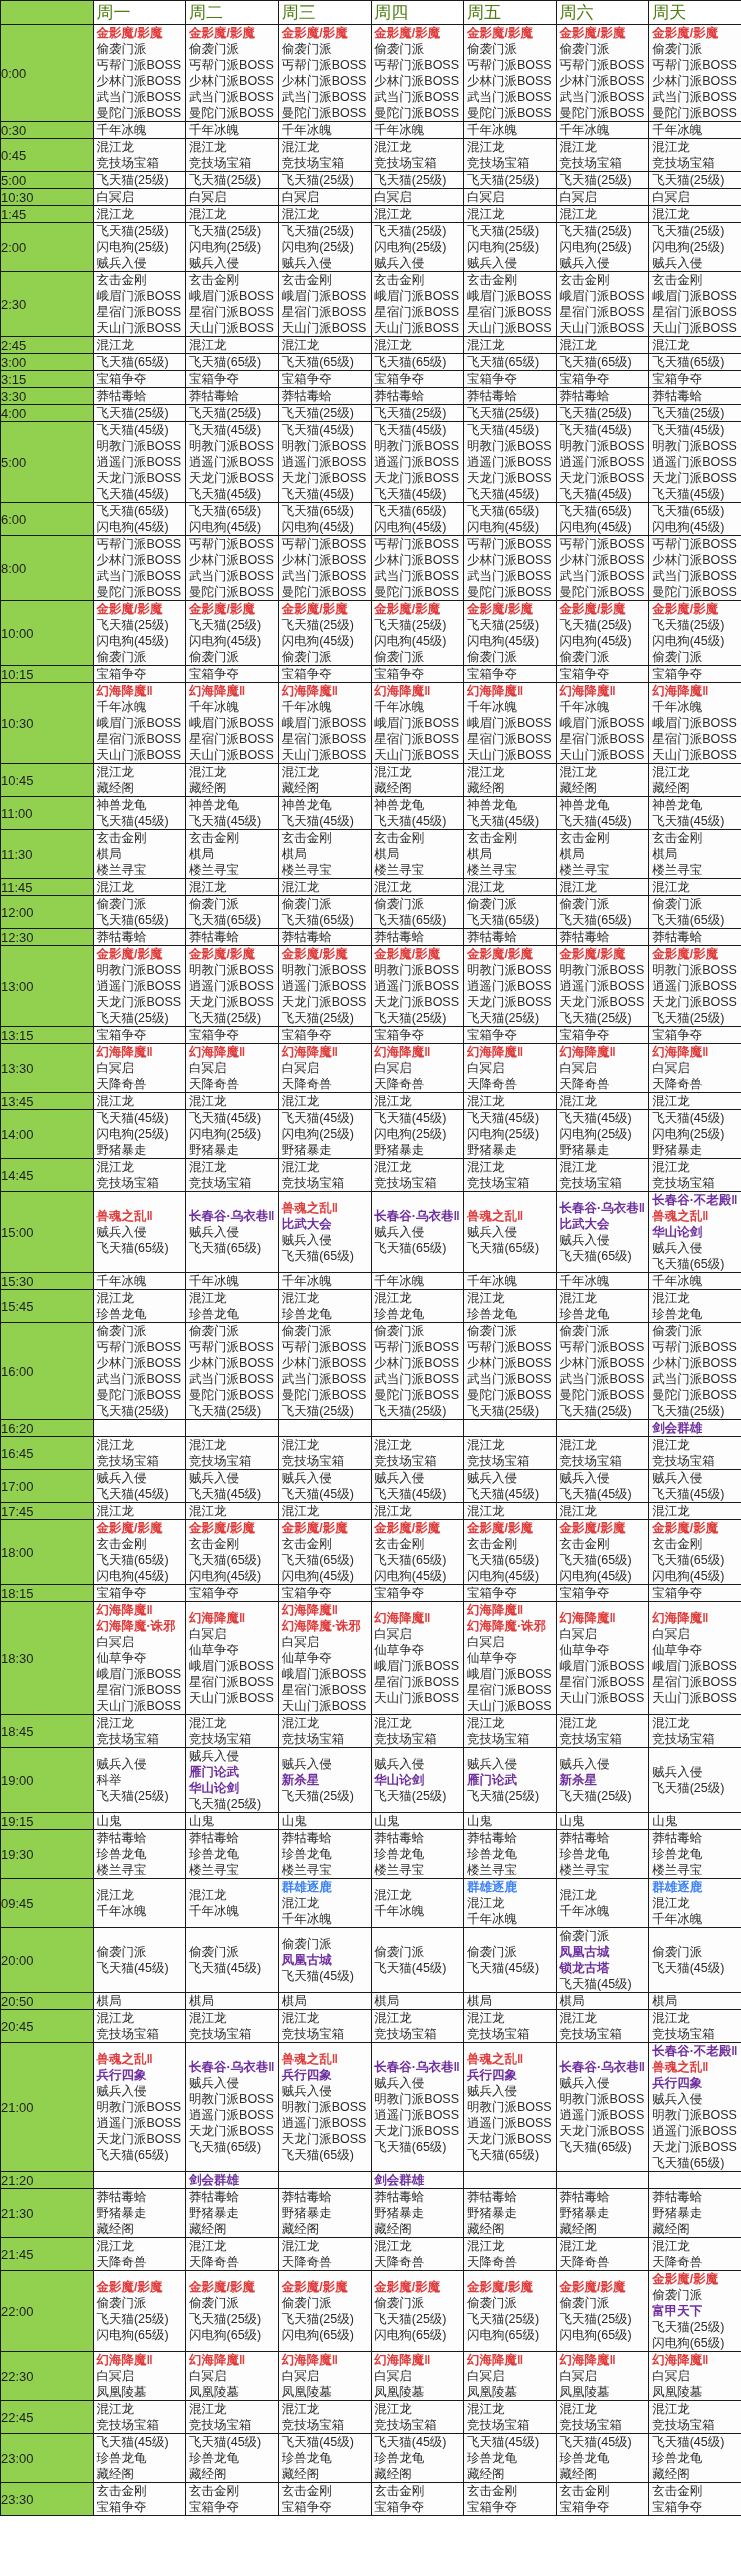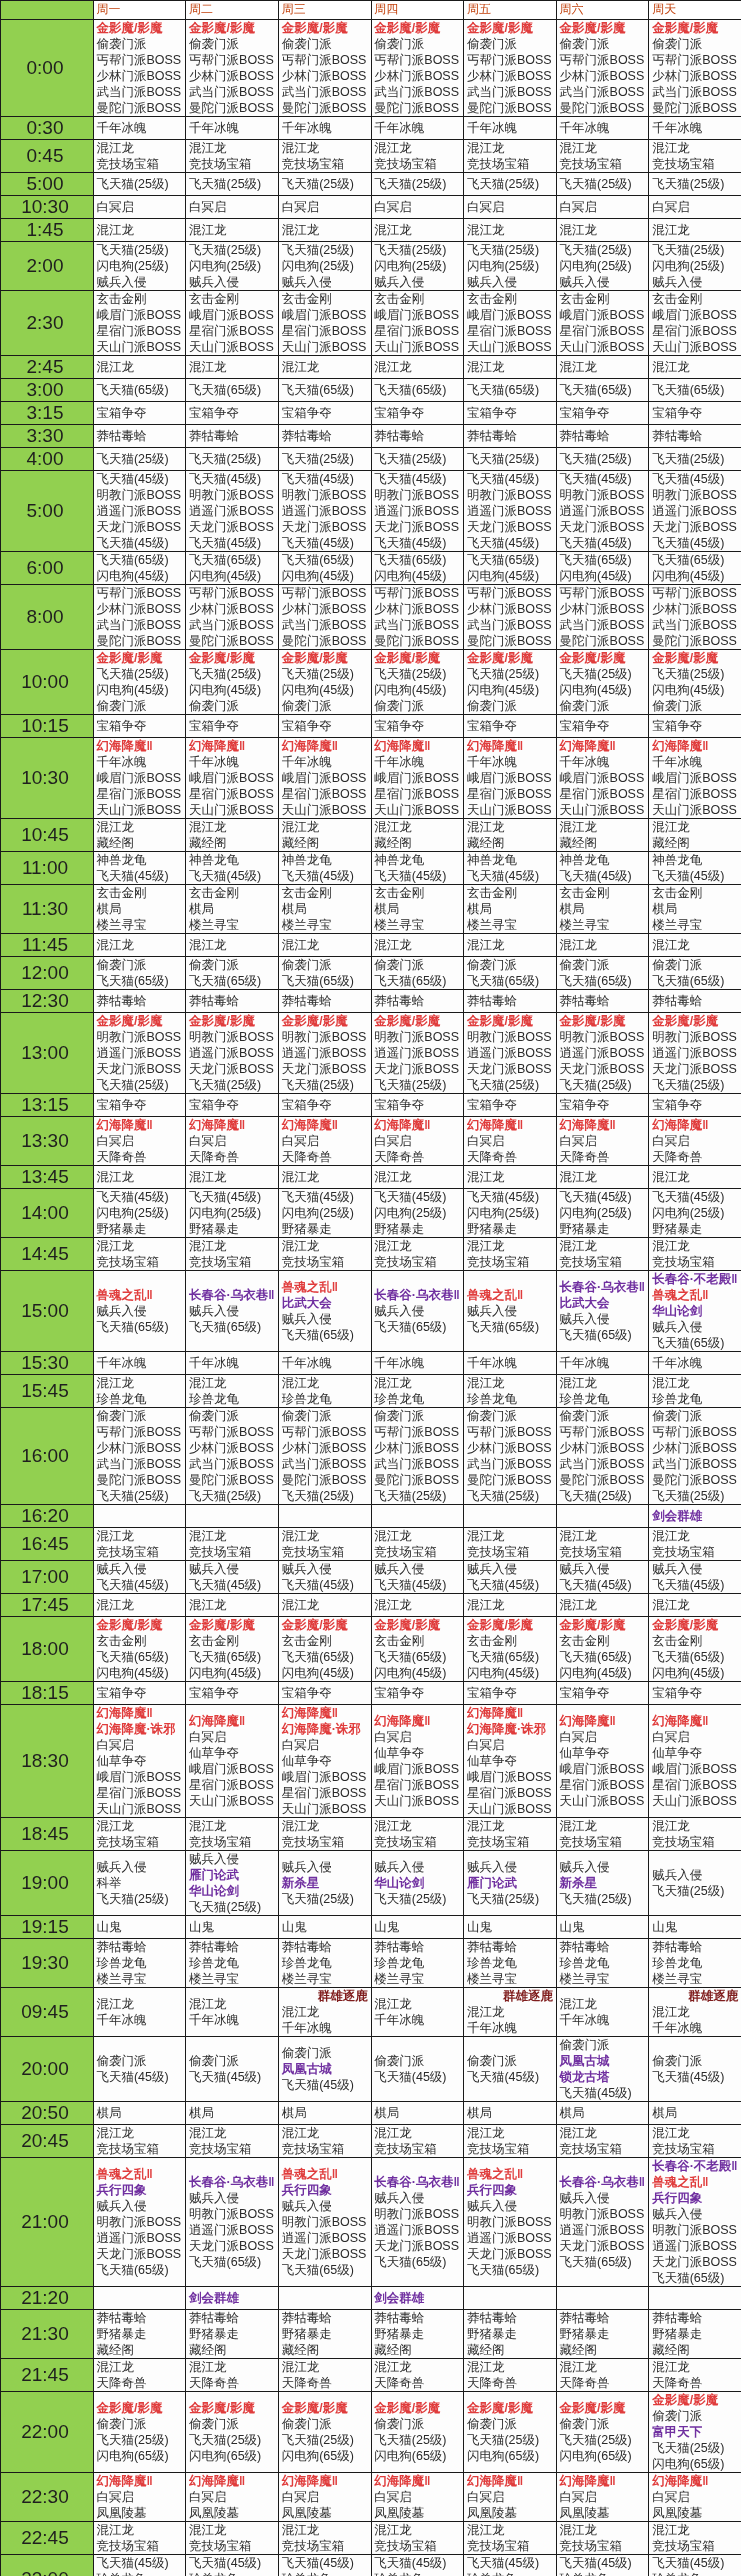--- a/index.html
+++ b/index.html
@@ -1,26 +1,26 @@
 <!DOCTYPE html>
 <html style="font-size:15px"><head>
 <meta charset="utf-8">
 <style>
   html,body{margin:0;padding:0;background:#fff;}
   body{width:742px;font-family:"Liberation Sans","DejaVu Sans",sans-serif;}
   table{border-collapse:collapse;table-layout:fixed;width:742px;}
   td,th{border:0.9px solid #1a1a1a;vertical-align:middle;overflow:hidden;}
   th.corner,td.time{background:#92d050;}
-  td.time{width:61px;text-align:center;padding:0 3.7px 0 0;font-size:19px;color:#1f1f1f;font-weight:normal;}
-  th{font-weight:normal;text-align:left;padding:0 2.8px;font-size:12px;color:#c2410c;background:#fff;height:17.6px;}
+  td.time{width:61px;text-align:left;padding:0 3.7px 0 0;font-size:13px;color:#1f1f1f;font-weight:normal;}
+  th{font-weight:normal;text-align:left;padding:0 2.8px;font-size:17px;color:#4d7c0f;background:#fff;height:17.6px;}
   td.cell{background:#fdfdfd;padding:0 2.8px;text-align:left;}
   .ln{line-height:16px;font-size:12.5px;color:#2b2b2b;white-space:nowrap;}
   .ln.red{color:#e03c3c;font-weight:bold;}
   .ln.purple{color:#7030a0;font-weight:bold;}
-  .ln.blue{color:#7f1d1d;font-weight:bold;margin-left:36px;}
+  .ln.blue{color:#3b82f6;font-weight:bold;}
 </style>
 </head>
 <body>
 
 <table>
   <thead>
     <tr>
       <th class="corner"></th>
     <th>周一</th>
         <th>周二</th>

